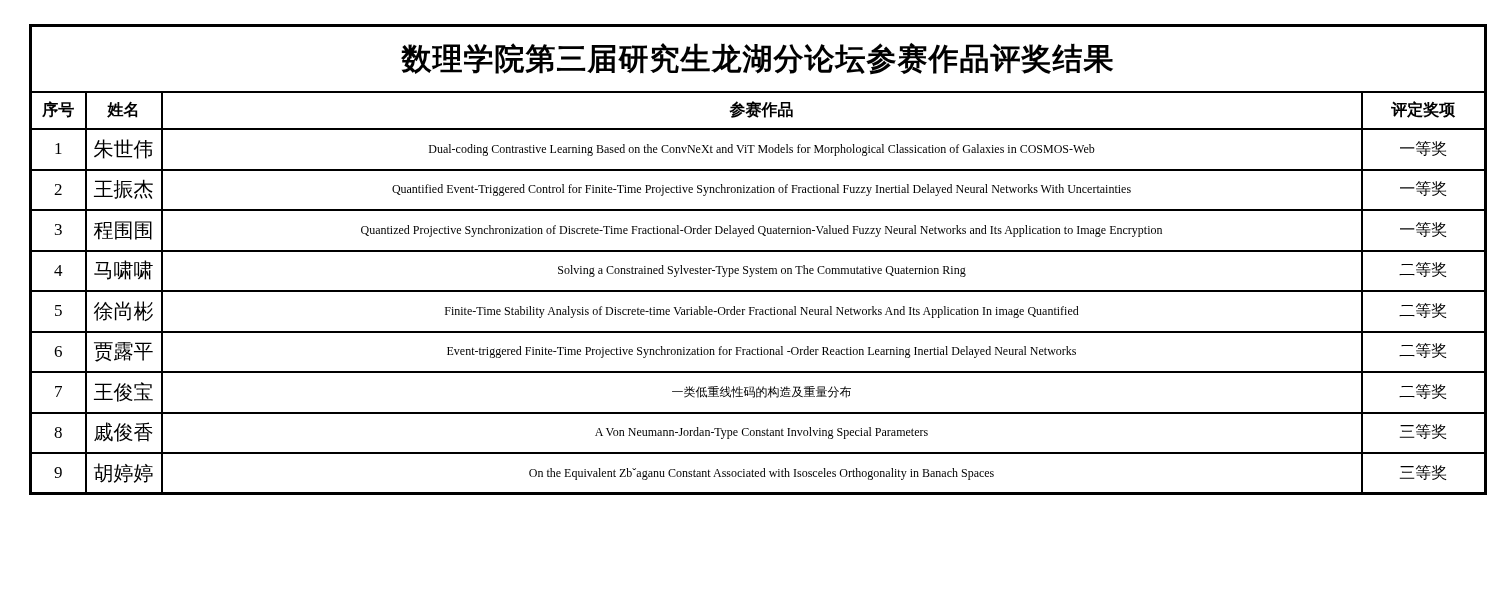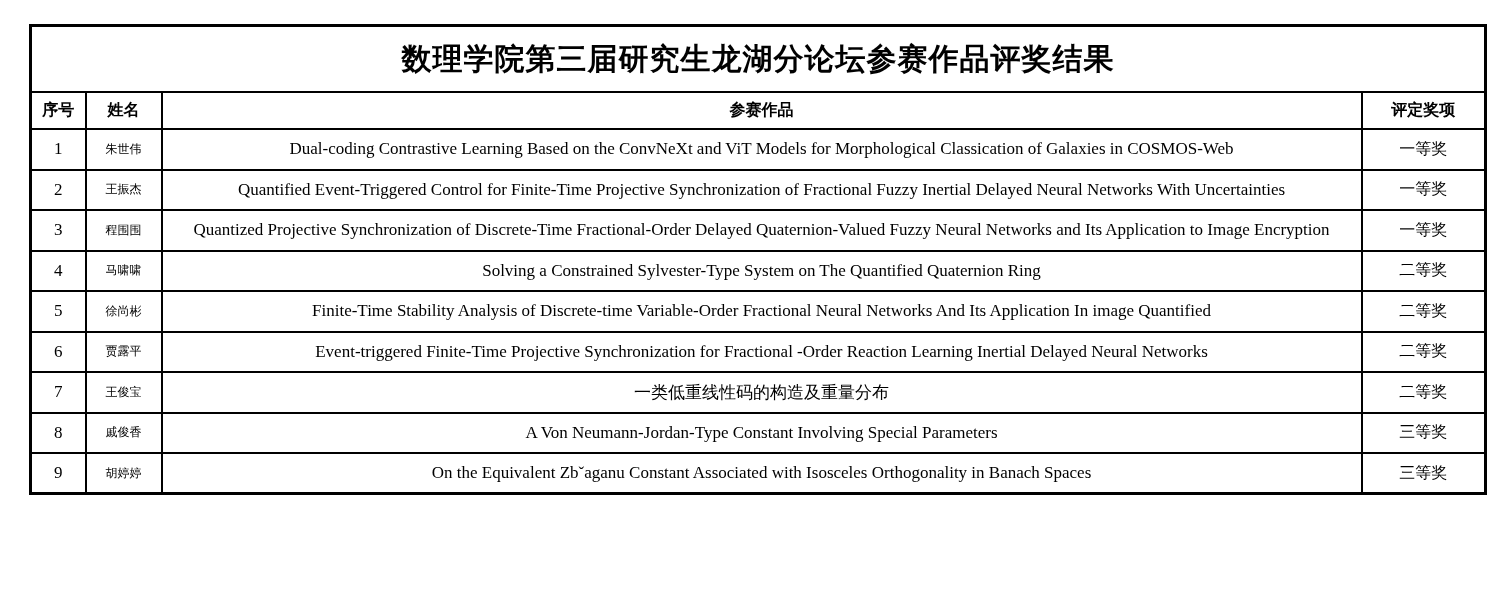--- a/index.html
+++ b/index.html
@@ -55,25 +55,25 @@
   }
   tbody tr {
     height: 40.5px;
   }
   td.c-index {
     font-family: "Liberation Serif", "DejaVu Serif", serif;
     font-size: 17px;
   }
   td.c-name {
     font-family: "Liberation Serif", "DejaVu Serif", serif;
-    font-size: 12px;
+    font-size: 20px;
   }
   td.c-work {
     font-family: "Liberation Serif", "DejaVu Serif", serif;
-    font-size: 17px;
+    font-size: 12px;
   }
   td.c-award {
     font-family: Liberation Serif, serif;
     font-size: 16px;
   }
   col.col-index { width: 55px; }
   col.col-name  { width: 76px; }
   col.col-work  { width: 1200px; }
   col.col-award { width: 124px; }
 </style>
@@ -116,21 +116,21 @@
         </tr>
         <tr>
           <td class="c-index">3</td>
           <td class="c-name">程围围</td>
           <td class="c-work">Quantized Projective Synchronization of Discrete-Time Fractional-Order Delayed Quaternion-Valued Fuzzy Neural Networks and Its Application to Image Encryption</td>
           <td class="c-award">一等奖</td>
         </tr>
         <tr>
           <td class="c-index">4</td>
           <td class="c-name">马啸啸</td>
-          <td class="c-work">Solving a Constrained Sylvester-Type System on The Quantified Quaternion Ring</td>
+          <td class="c-work">Solving a Constrained Sylvester-Type System on The Commutative Quaternion Ring</td>
           <td class="c-award">二等奖</td>
         </tr>
         <tr>
           <td class="c-index">5</td>
           <td class="c-name">徐尚彬</td>
           <td class="c-work">Finite-Time Stability Analysis of Discrete-time Variable-Order Fractional Neural Networks And Its Application In image Quantified</td>
           <td class="c-award">二等奖</td>
         </tr>
         <tr>
           <td class="c-index">6</td>

